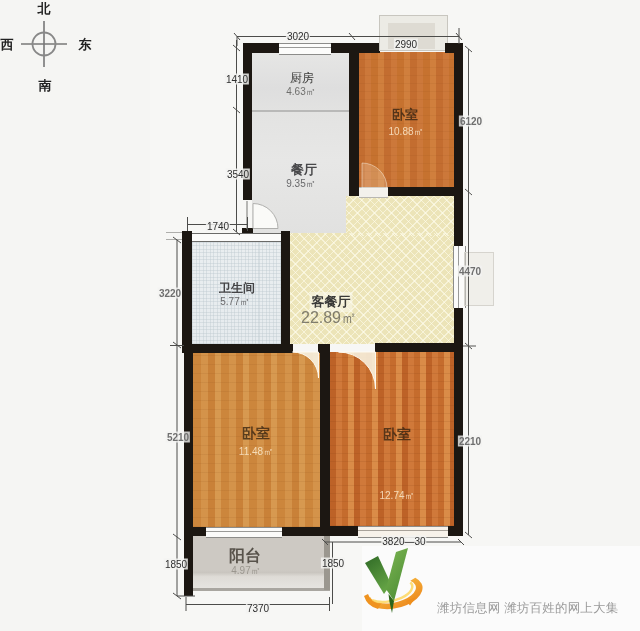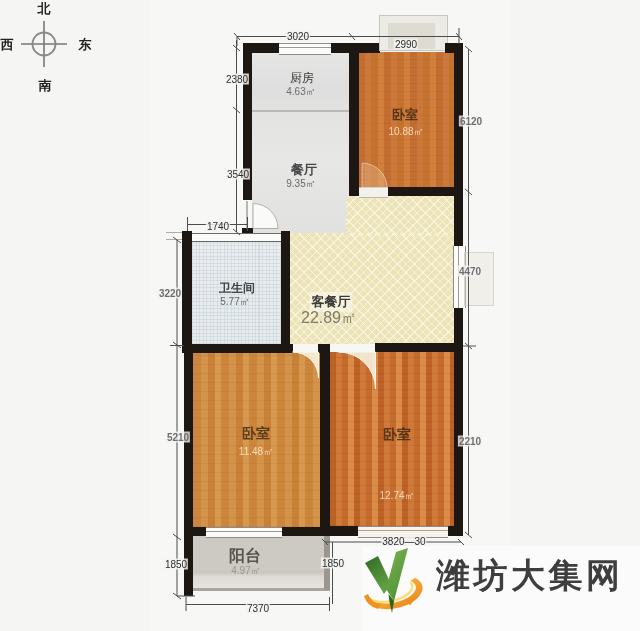--- a/index.html
+++ b/index.html
@@ -190,21 +190,21 @@
 <line x1="322" y1="539" x2="328" y2="545"></line>
 <line x1="458" y1="539" x2="464" y2="545"></line>
 <line x1="332.5" y1="542" x2="332.5" y2="604"></line>
 </g>
 </svg>
 
 <div class="dimtxt" style="left:298px;top:36px;">3020</div>
 
 <div class="dimtxt" style="left:406px;top:36px;margin-top:8px;">2990</div>
 
-<div class="dimtxt" style="left:237px;top:79px;">2380</div>
+<div class="dimtxt" style="left:237px;top:79px;">1410</div>
 
 <div class="dimtxt" style="left:238px;top:174px;">3540</div>
 
 <div class="dimtxt" style="left:218px;top:226px;">1740</div>
 
 <div class="dimgray" style="left:170px;top:293px;">3220</div>
 
 <div class="dimgray" style="left:178px;top:437px;">5210</div>
 
 <div class="dimtxt" style="left:176px;top:564px;">1850</div>
@@ -272,16 +272,16 @@
 
 <path d="M46,61 L56,57 L50,65.5 Z" fill="#ee8e1d"></path>
 
 <path d="M5,23 L18,16 L31,44 L24,54 Z" fill="url(#gv2)"></path>
 
 <path d="M36,12 L48,8 L34,61 L26,49 Z" fill="url(#gv1)"></path>
 
 <path d="M28.5,54 L34,61 L32,73 L29.5,62 Z" fill="#2c6419"></path>
 </svg>
 
-<div class="abs" style="left:436px;top:558px;font-size:34px;font-weight:bold;color:#3e3e3e;font-family:'Liberation Sans',sans-serif;letter-spacing:3.5px;line-height:34px;">潍坊大集网</div>
-
+
+<div class="abs" style="left:437px;top:600px;font-size:12.5px;color:#9a9a9a;letter-spacing:0.2px;">潍坊信息网 潍坊百姓的网上大集</div>
 
 </div>
 
 </body></html>

